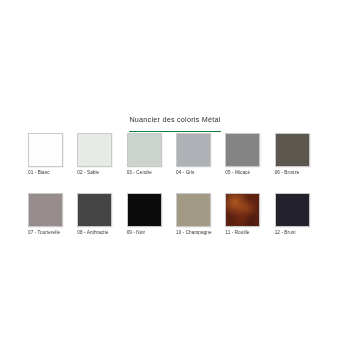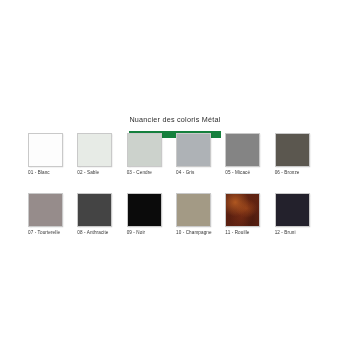--- a/index.html
+++ b/index.html
@@ -24,21 +24,21 @@
     top: 108px;
     left: 0;
     width: 350px;
     text-align: center;
   }
   .title {
     display: inline-block;
     font-size: 7.2px;
     letter-spacing: 0.25px;
     color: #2c2c2c;
-    border-bottom: 7px solid #15803d;
+    border-bottom: 1px solid #15803d;
     padding-bottom: 7px;
     white-space: nowrap;
   }
   .grid {
     position: absolute;
     top: 133px;
     left: 28px;
     width: 296px;
     display: grid;
     grid-template-columns: repeat(6, 1fr);

